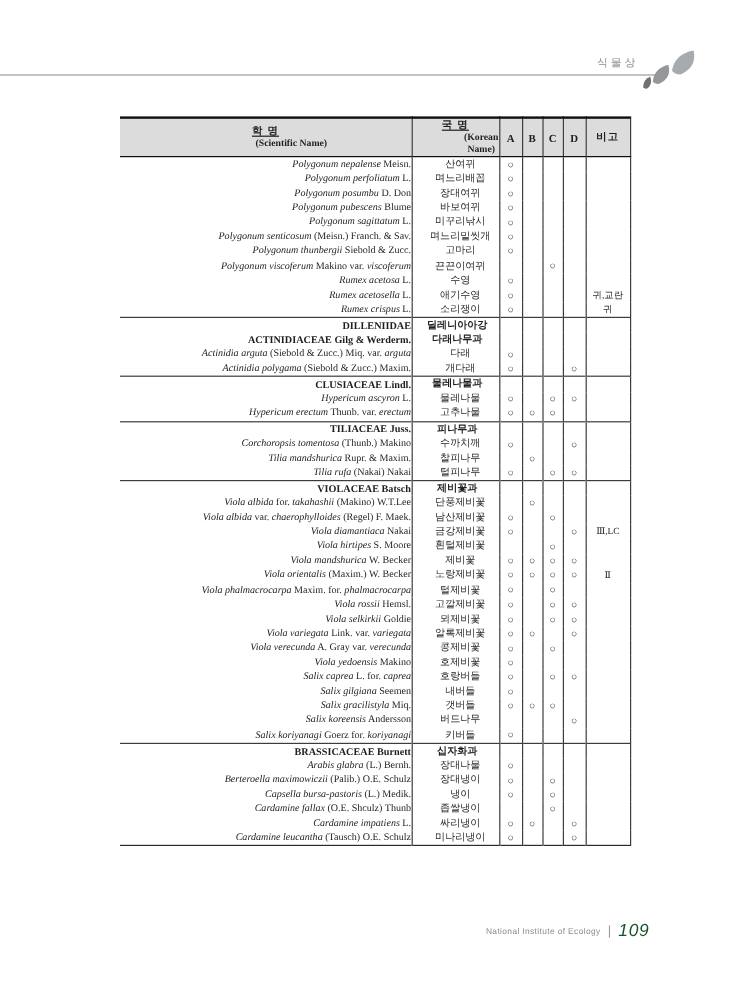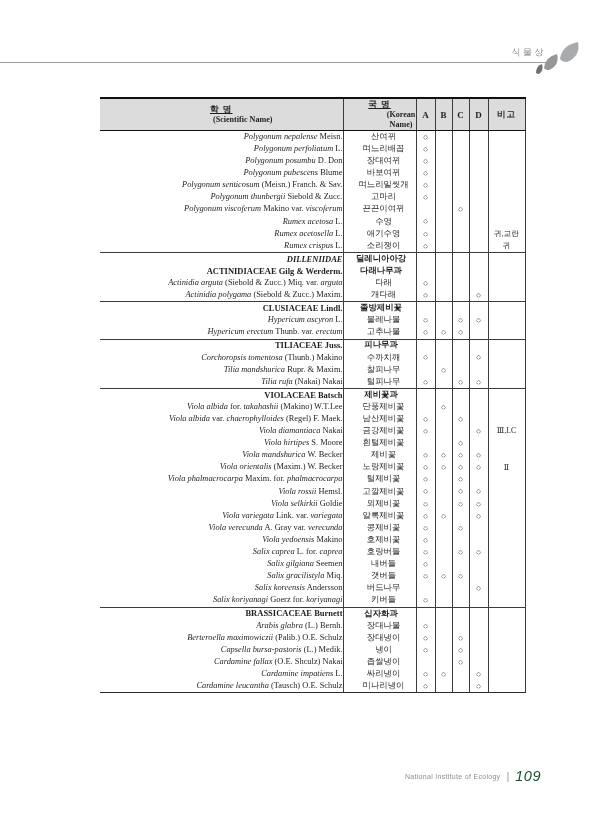--- a/index.html
+++ b/index.html
@@ -2,42 +2,42 @@
 <html><head>
 <meta charset="utf-8">
 <style>
   html,body{margin:0;padding:0;}
   body{width:609px;height:840px;background:#ffffff;position:relative;
        font-family:"Liberation Serif","DejaVu Serif",serif;}
   .page{position:absolute;inset:0;background:#fff;overflow:hidden;}
 
   
   .header-rule{position:absolute;left:0;top:62px;width:546px;height:1.3px;background:#9d9d9d;}
-  .header-title{position:absolute;left:456px;top:46px;width:90px;text-align:right;
+  .header-title{position:absolute;left:442px;top:46px;width:90px;text-align:right;
        font-size:9px;letter-spacing:2.5px;color:#8d8d8d;font-family:"Liberation Sans",sans-serif;}
   .leaves{position:absolute;left:530px;top:40px;}
 
   
   table{position:absolute;left:100px;top:97px;width:425px;border-collapse:collapse;
         table-layout:fixed;border-top:2.4px solid #101010;border-bottom:1.6px solid #2b2b2b;
         color:#1e1e1e;}
   thead th{background:#dcdcdc;border-bottom:1.8px solid #101010;font-weight:bold;
            vertical-align:middle;padding:0;height:26px;}
   .h-main{font-size:8.7px;line-height:11px;letter-spacing:1px;text-decoration:underline;}
   .h-sub{font-size:8.1px;line-height:10px;letter-spacing:0;padding-left:43px;}
   th.mh{font-size:9px;}
   th.nh{font-size:8.6px;letter-spacing:1px;}
   .bl{border-left:1px solid #3c3c3c;}
   .br{border-right:1px solid #3c3c3c;}
   tbody td{height:12.1px;font-size:8.4px;line-height:1;vertical-align:middle;
            padding:0;white-space:nowrap;overflow:hidden;}
   td.sci{text-align:right;}
   .ia{padding-left:13px;}   
   .ib{padding-left:22px;}   
-  .isub{padding-left:10px;font-style:italic;} 
+  .isub{padding-left:10px;} 
   .ifam{padding-left:15px;} 
   .it{font-style:italic;}
   tr.sep td{border-top:1px solid #3c3c3c;}
   tr.sub td.sci,tr.fam td.sci{font-weight:bold;font-size:8.5px;}
   tr.sub td.kor,tr.fam td.kor{font-weight:bold;padding-left:3px;}
   td.kor{padding-left:8px;text-align:center;}
   td.m{text-align:center;font-size:8.6px;color:#2a2a2a;}
   td.note{text-align:center;font-size:7.8px;letter-spacing:0;}
 
   
@@ -119,20 +119,29 @@
         <tr class="sp">
           <td class="sci ia"><span class="it">Polygonum pubescens</span><span> Blume</span></td>
           <td class="kor bl">바보여뀌</td>
           <td class="m bl">○</td>
           <td class="m bl"></td>
           <td class="m bl"></td>
           <td class="m bl"></td>
           <td class="note bl br"></td>
         </tr>
         <tr class="sp">
+          <td class="sci ia"><span class="it">Polygonum sagittatum</span><span> L.</span></td>
+          <td class="kor bl">미꾸리낚시</td>
+          <td class="m bl">○</td>
+          <td class="m bl"></td>
+          <td class="m bl"></td>
+          <td class="m bl"></td>
+          <td class="note bl br"></td>
+        </tr>
+        <tr class="sp">
           <td class="sci ia"><span class="it">Polygonum senticosum</span><span> (Meisn.) Franch. &amp; Sav.</span></td>
           <td class="kor bl">며느리밑씻개</td>
           <td class="m bl">○</td>
           <td class="m bl"></td>
           <td class="m bl"></td>
           <td class="m bl"></td>
           <td class="note bl br"></td>
         </tr>
         <tr class="sp">
           <td class="sci ia"><span class="it">Polygonum thunbergii</span><span> Siebold &amp; Zucc.</span></td>
@@ -210,21 +219,21 @@
           <td class="sci ib"><span class="it">Actinidia polygama</span><span> (Siebold &amp; Zucc.) Maxim.</span></td>
           <td class="kor bl">개다래</td>
           <td class="m bl">○</td>
           <td class="m bl"></td>
           <td class="m bl"></td>
           <td class="m bl">○</td>
           <td class="note bl br"></td>
         </tr>
         <tr class="fam sep">
           <td class="sci ifam"><span>CLUSIACEAE Lindl.</span></td>
-          <td class="kor bl">졸방제비꽃</td>
+          <td class="kor bl">물레나물과</td>
           <td class="m bl"></td>
           <td class="m bl"></td>
           <td class="m bl"></td>
           <td class="m bl"></td>
           <td class="note bl br"></td>
         </tr>
         <tr class="sp">
           <td class="sci ib"><span class="it">Hypericum ascyron</span><span> L.</span></td>
           <td class="kor bl">물레나물</td>
           <td class="m bl">○</td>
@@ -470,21 +479,21 @@
         <tr class="sp">
           <td class="sci ib"><span class="it">Capsella bursa-pastoris</span><span> (L.) Medik.</span></td>
           <td class="kor bl">냉이</td>
           <td class="m bl">○</td>
           <td class="m bl"></td>
           <td class="m bl">○</td>
           <td class="m bl"></td>
           <td class="note bl br"></td>
         </tr>
         <tr class="sp">
-          <td class="sci ib"><span class="it">Cardamine fallax</span><span> (O.E. Shculz) Nakai</span></td>
+          <td class="sci ib"><span class="it">Cardamine fallax</span><span> (O.E. Shculz) Thunb</span></td>
           <td class="kor bl">좁쌀냉이</td>
           <td class="m bl"></td>
           <td class="m bl"></td>
           <td class="m bl">○</td>
           <td class="m bl"></td>
           <td class="note bl br"></td>
         </tr>
         <tr class="sp">
           <td class="sci ib"><span class="it">Cardamine impatiens</span><span> L.</span></td>
           <td class="kor bl">싸리냉이</td>

